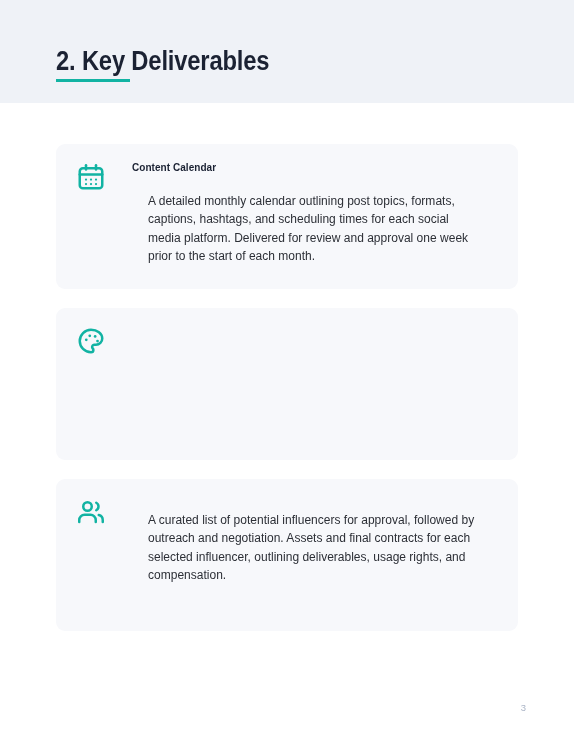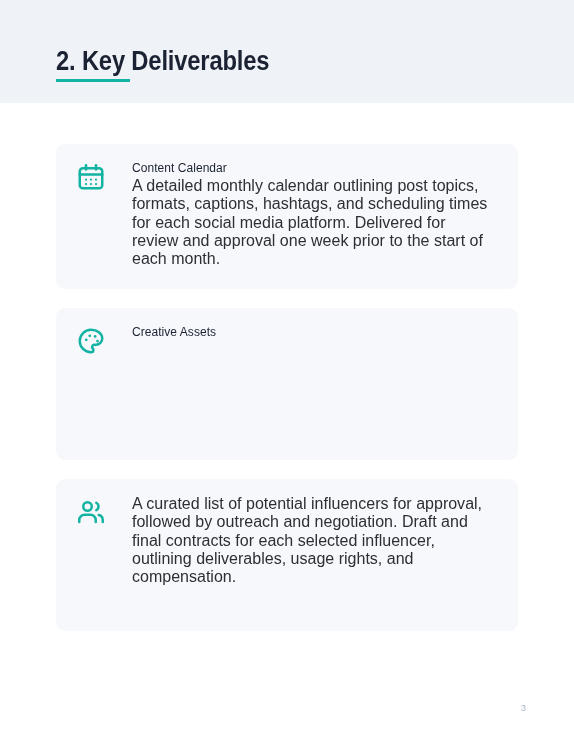--- a/index.html
+++ b/index.html
@@ -80,32 +80,32 @@
     height: 30px;
   }
 
   .card-body {
     position: absolute;
     left: 76px;
     top: 16px;
     width: 362px;
   }
   .card-heading {
-    font-size: 12px;
+    font-size: 10px;
     line-height: 16px;
-    font-weight: normal;
+    font-weight: bold;
     color: #1b2233;
     margin: 0 0 1px 0;
     letter-spacing: 0.05px;
   }
   .card-text {
-    font-size: 16px;
+    font-size: 12px;
     line-height: 18.3px;
     color: #2c2f36;
-    margin: 0;
+    margin: 16px;
     letter-spacing: 0.01px;
   }
 
   
   .page-number {
     position: absolute;
     right: 48px;
     bottom: 30px;
     font-size: 9.5px;
     color: #aab4c6;
@@ -146,33 +146,32 @@
     <span class="card-icon">
       <svg viewBox="0 0 24 24" fill="none" stroke="currentColor" stroke-width="2" stroke-linecap="round" stroke-linejoin="round">
         <path d="M12 3a9 9 0 0 0 0 18c1.1 0 1.9-.8 1.9-1.8 0-.5-.2-.9-.5-1.2-.3-.3-.5-.7-.5-1.2 0-1 .8-1.8 1.9-1.8H16a5 5 0 0 0 5-5c0-3.9-4-7-9-7z"></path>
         <circle cx="8.2" cy="11" r="1.1" fill="currentColor" stroke="none"></circle>
         <circle cx="11" cy="7.8" r="1.1" fill="currentColor" stroke="none"></circle>
         <circle cx="15.3" cy="8.3" r="1.1" fill="currentColor" stroke="none"></circle>
         <circle cx="17.2" cy="12" r="1.1" fill="currentColor" stroke="none"></circle>
       </svg>
     </span>
     <div class="card-body">
-      <p class="card-heading">Creative Assets</p>
     </div>
   </div>
 
   <div class="card c3">
     <span class="card-icon">
       <svg viewBox="0 0 24 24" fill="none" stroke="currentColor" stroke-width="2" stroke-linecap="round" stroke-linejoin="round">
         <circle cx="9.2" cy="7.6" r="3.4"></circle>
         <path d="M2.6 20v-1.6a4.2 4.2 0 0 1 4.2-4.2h4.8a4.2 4.2 0 0 1 4.2 4.2V20"></path>
         <path d="M16.2 4.6a3.4 3.4 0 0 1 0 6"></path>
         <path d="M18.2 14.4a4.2 4.2 0 0 1 3.2 4.1V20"></path>
       </svg>
     </span>
     <div class="card-body">
-      <p class="card-text">A curated list of potential influencers for approval, followed by outreach and negotiation. Draft and final contracts for each selected influencer, outlining deliverables, usage rights, and compensation.</p>
+      <p class="card-text">A curated list of potential influencers for approval, followed by outreach and negotiation. Assets and final contracts for each selected influencer, outlining deliverables, usage rights, and compensation.</p>
     </div>
   </div>
 
 </div>
 
 <div class="page-number">3</div>
 
 </body></html>

